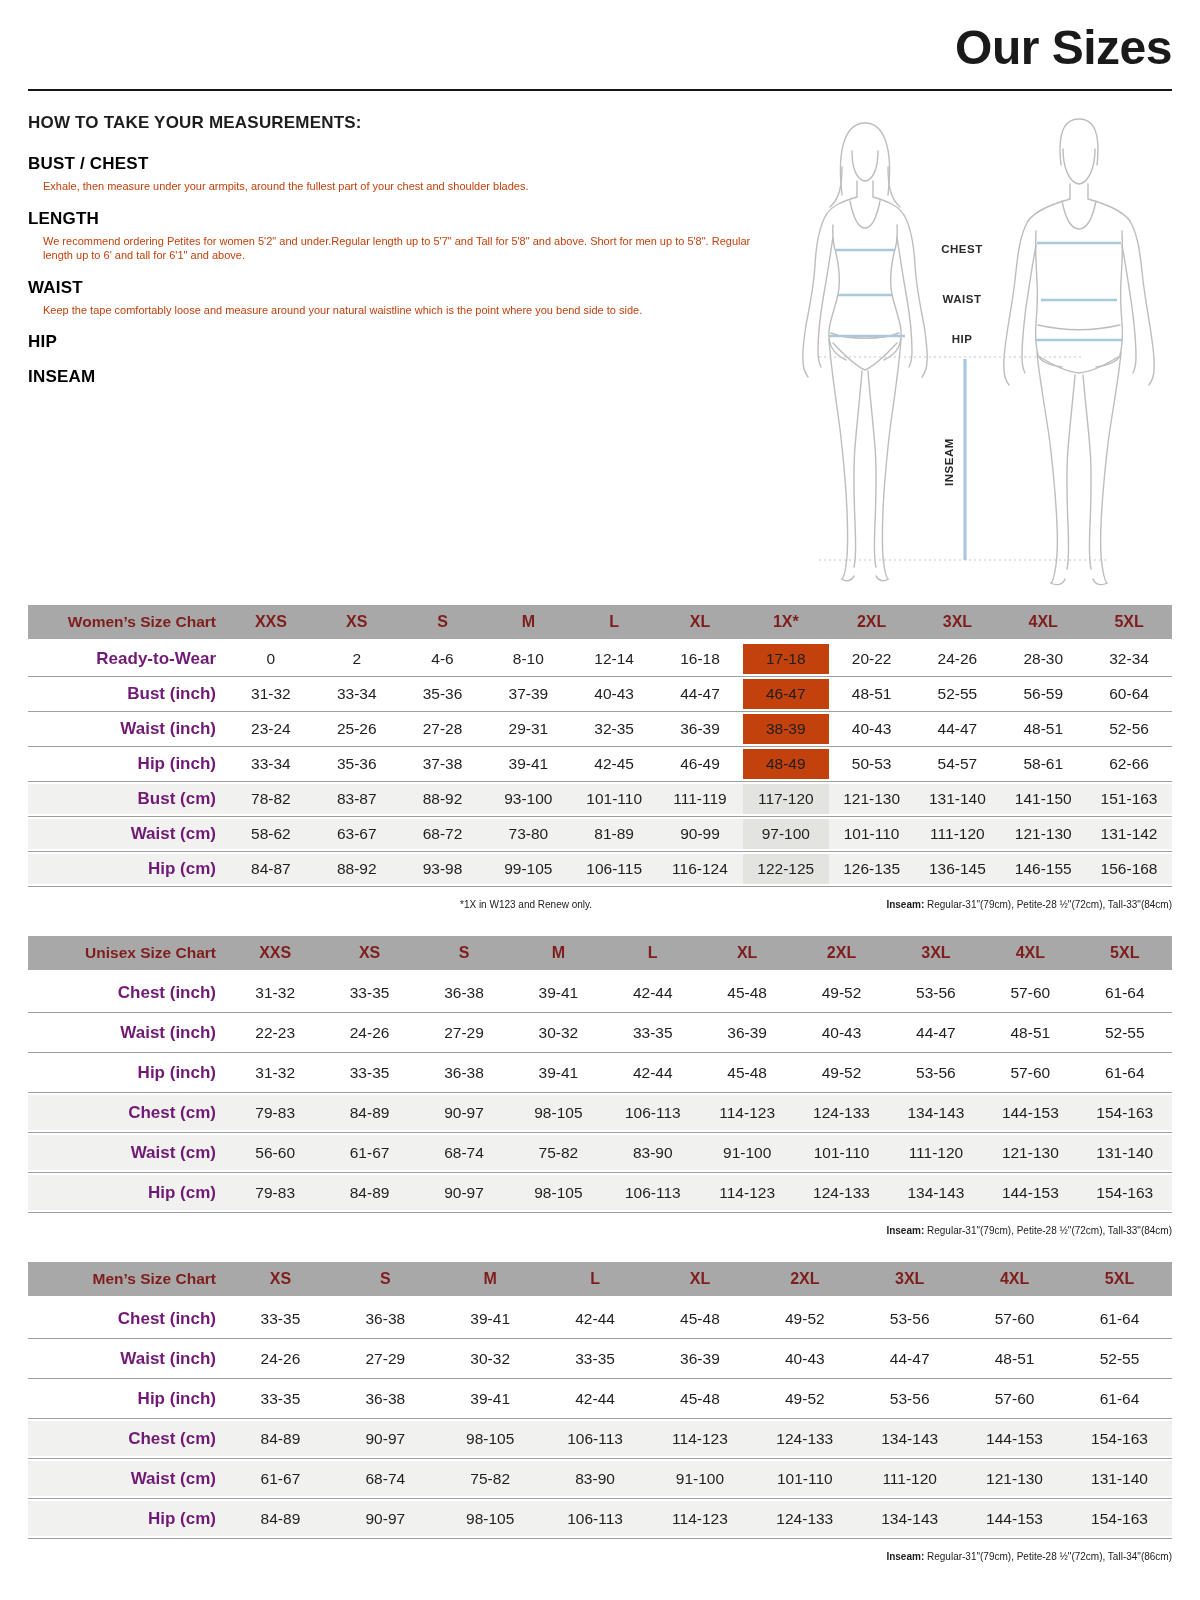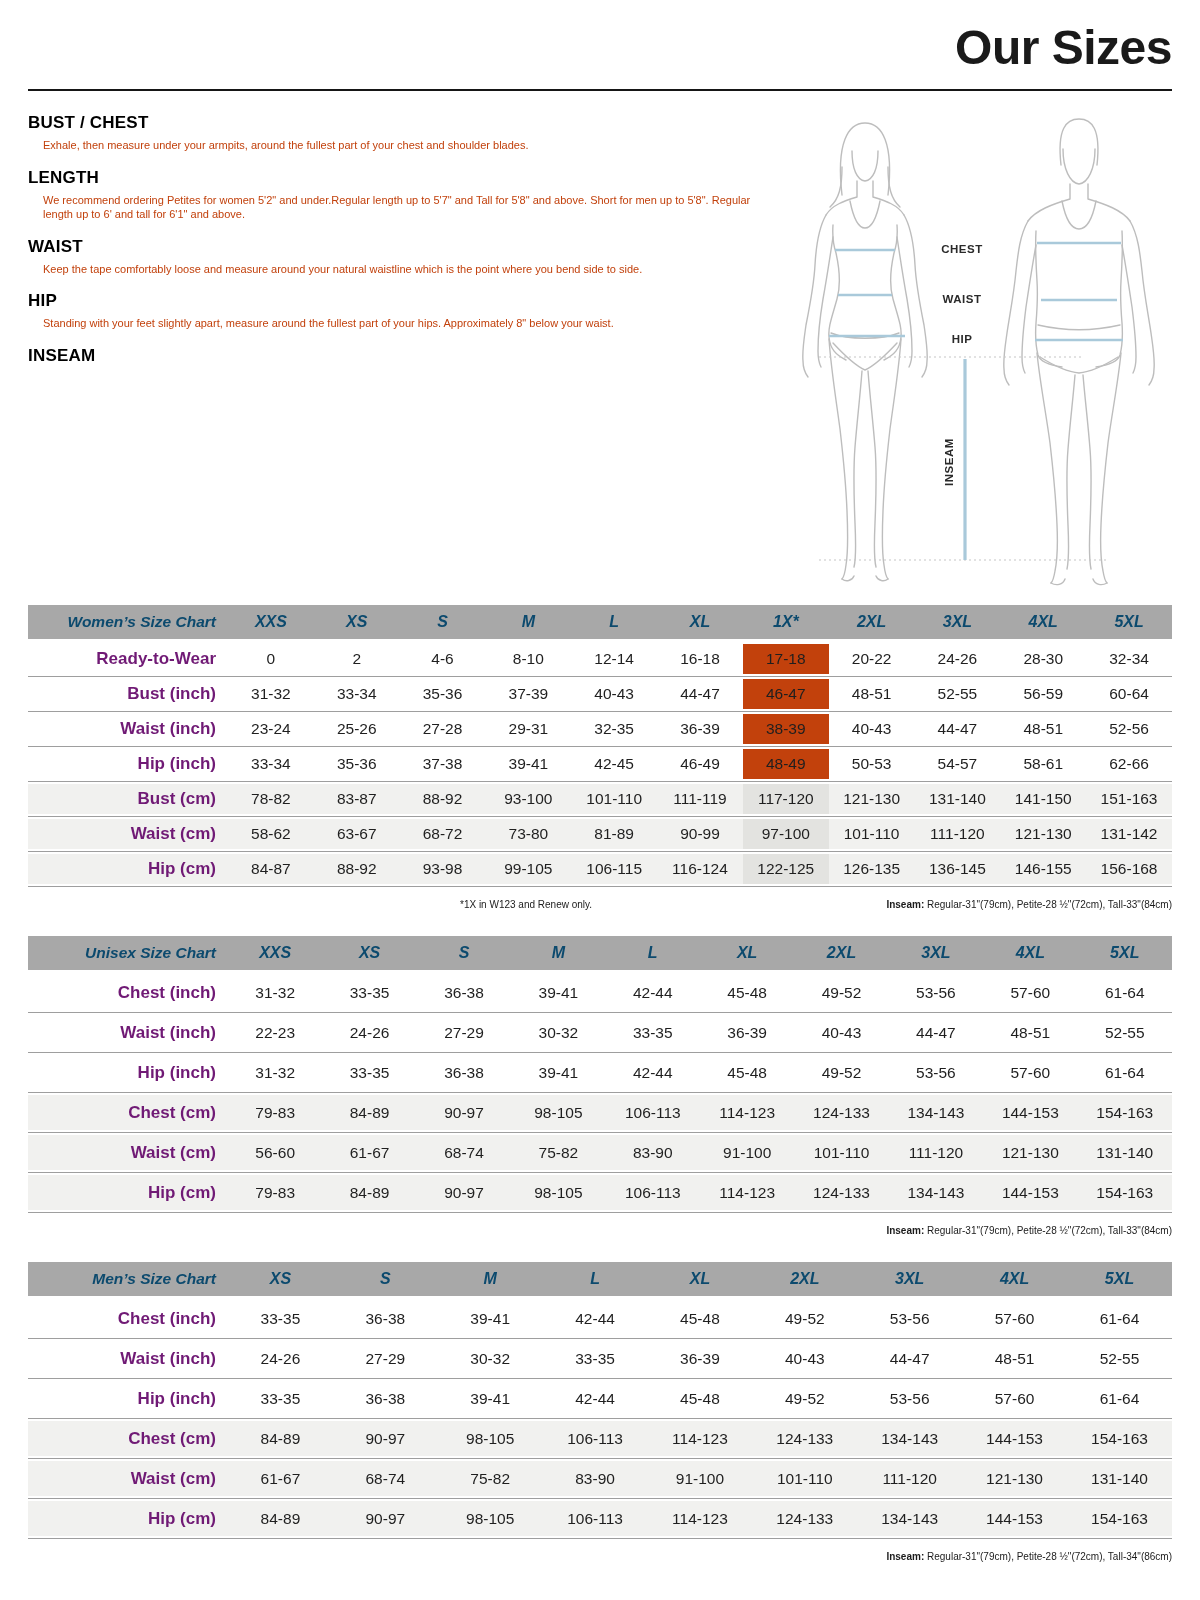--- a/index.html
+++ b/index.html
@@ -19,22 +19,22 @@
   .howto-heading { font-size:17px; font-weight:bold; color:#1d1d1d; margin-bottom:21px; letter-spacing:.2px; }
   .measure-section { margin-bottom:15px; }
   .measure-section h3 { font-size:17px; font-weight:bold; color:#000000; margin-bottom:5px; letter-spacing:.2px; }
   .measure-section p { font-size:11px; line-height:1.32; color:#c2410c;margin-left:15px; }
 
   
   .table-group { margin-top:26px; }
   .table-group.first { margin-top:14px; }
   table.size-table { width:100%; border-collapse:collapse; table-layout:fixed; }
   table.size-table col.label-col { width:200px; }
-  .size-table thead th { background:#a8a8a8; color:#0c4a6e; font-weight:bold; font-size:16px;
-      padding:8px 2px; border-bottom:3px solid #ffffff; text-align:center;font-style:italic; }
+  .size-table thead th { background:#a8a8a8; color:#7f1d1d; font-weight:bold; font-size:16px;
+      padding:8px 2px; border-bottom:3px solid #ffffff; text-align:center; }
   .size-table thead th.chart-title { text-align:right; padding-right:12px; font-size:15.5px; }
   .size-table tbody th, .size-table tbody td {
       border-bottom:1px solid #9e9e9e;
       box-shadow: inset 0 2px 0 #ffffff, inset 0 -2px 0 #ffffff;
   }
   .size-table tbody th.row-label { text-align:right; padding:7px 12px 7px 2px; font-size:17px; font-weight:bold; color:#701a75; }
   .size-table tbody td { text-align:center; font-size:15.5px; color:#1f1f1f; padding:7px 2px; }
   .size-table.roomy tbody th.row-label, .size-table.roomy tbody td { padding-top:9.5px; padding-bottom:9.5px; }
   .size-table tr.shaded th, .size-table tr.shaded td { background:#f1f1ef; }
   .size-table td.hl { background:#c2410c; }
@@ -49,36 +49,36 @@
 </head>
 <body>
 
 <div class="page">
 
   <h1 class="page-title">Our Sizes</h1>
   <hr class="title-rule">
 
   <div class="top-row">
     <div class="text-col">
+      <div class="howto-heading">HOW TO TAKE YOUR MEASUREMENTS:</div>
 
       <div class="measure-section">
         <h3>BUST / CHEST</h3>
         <p>Exhale, then measure under your armpits, around the fullest part of your chest and shoulder blades.</p>
       </div>
       <div class="measure-section">
         <h3>LENGTH</h3>
         <p>We recommend ordering Petites for women 5'2" and under.Regular length up to 5'7" and Tall for 5'8" and above. Short for men up to 5'8". Regular length up to 6' and tall for 6'1" and above.</p>
       </div>
       <div class="measure-section">
         <h3>WAIST</h3>
         <p>Keep the tape comfortably loose and measure around your natural waistline which is the point where you bend side to side.</p>
       </div>
       <div class="measure-section">
         <h3>HIP</h3>
-        <p>Standing with your feet slightly apart, measure around the fullest part of your hips. Approximately 8" below your waist.</p>
       </div>
       <div class="measure-section">
         <h3>INSEAM</h3>
       </div>
     </div>
 
     <div class="figure-col">
       <svg viewBox="0 0 400 480" width="400" height="480" xmlns="http://www.w3.org/2000/svg">
 
         <g stroke="#bdbdbd" stroke-width="1.4" fill="none" stroke-linecap="round" stroke-linejoin="round">

